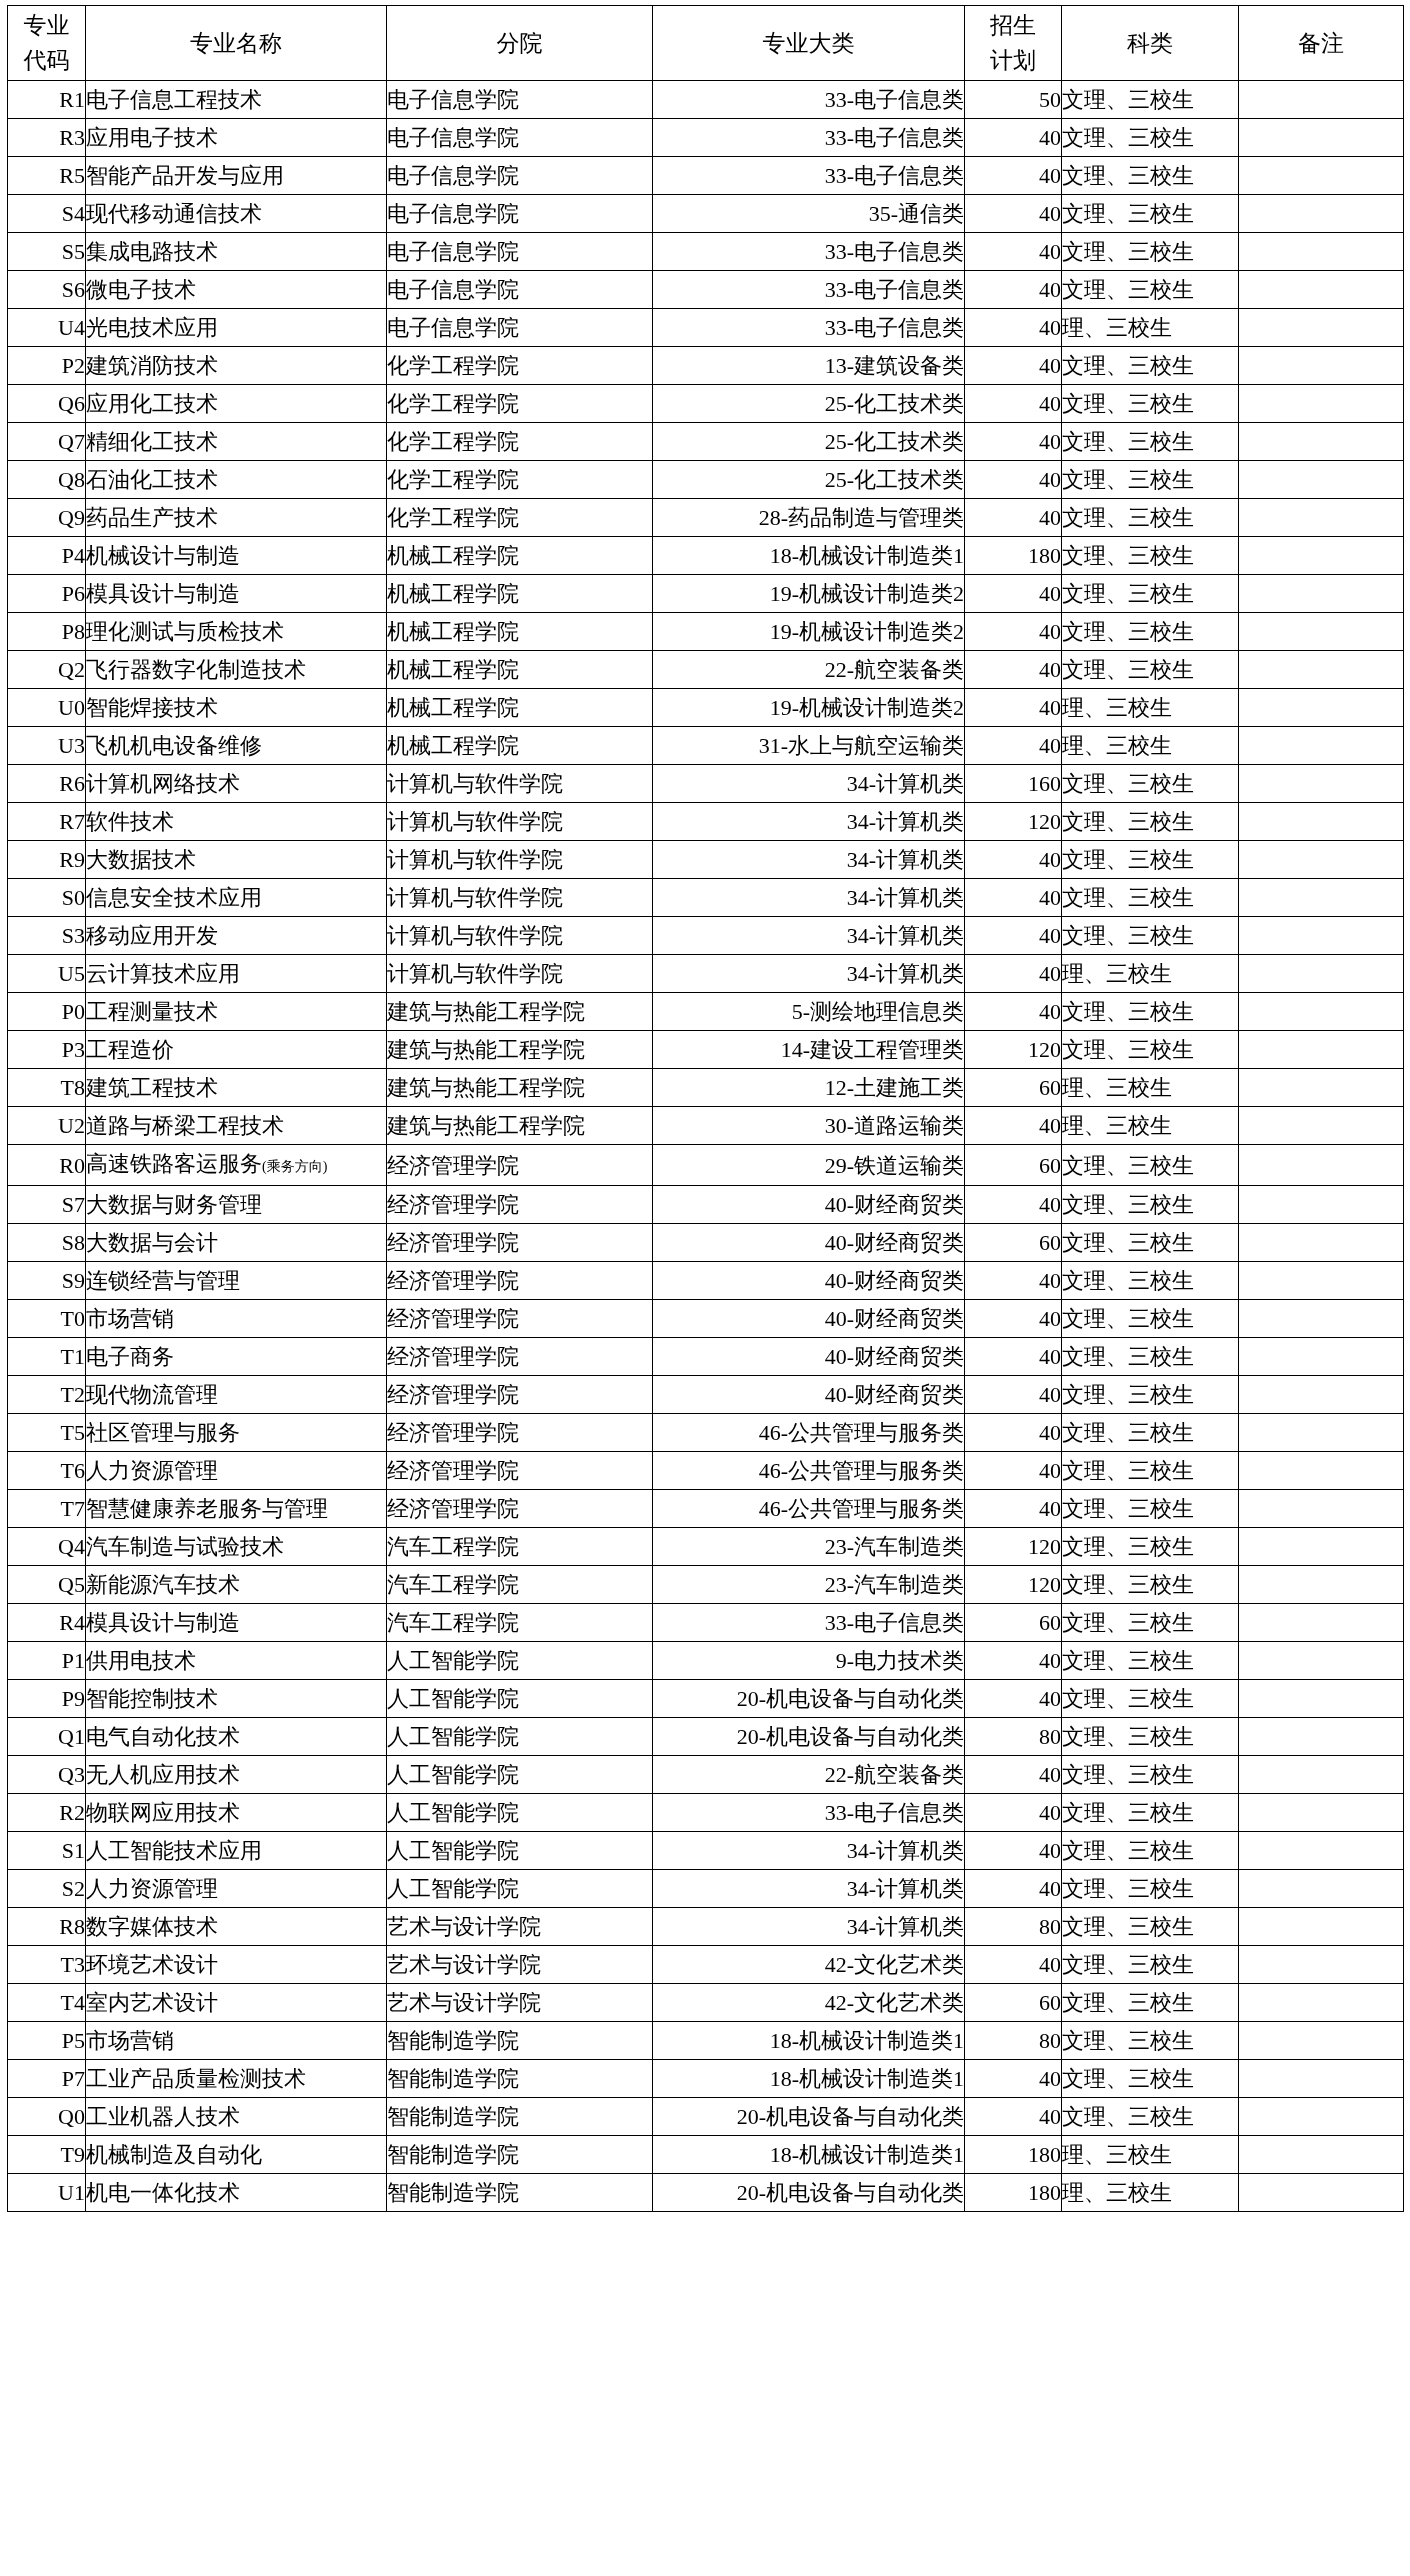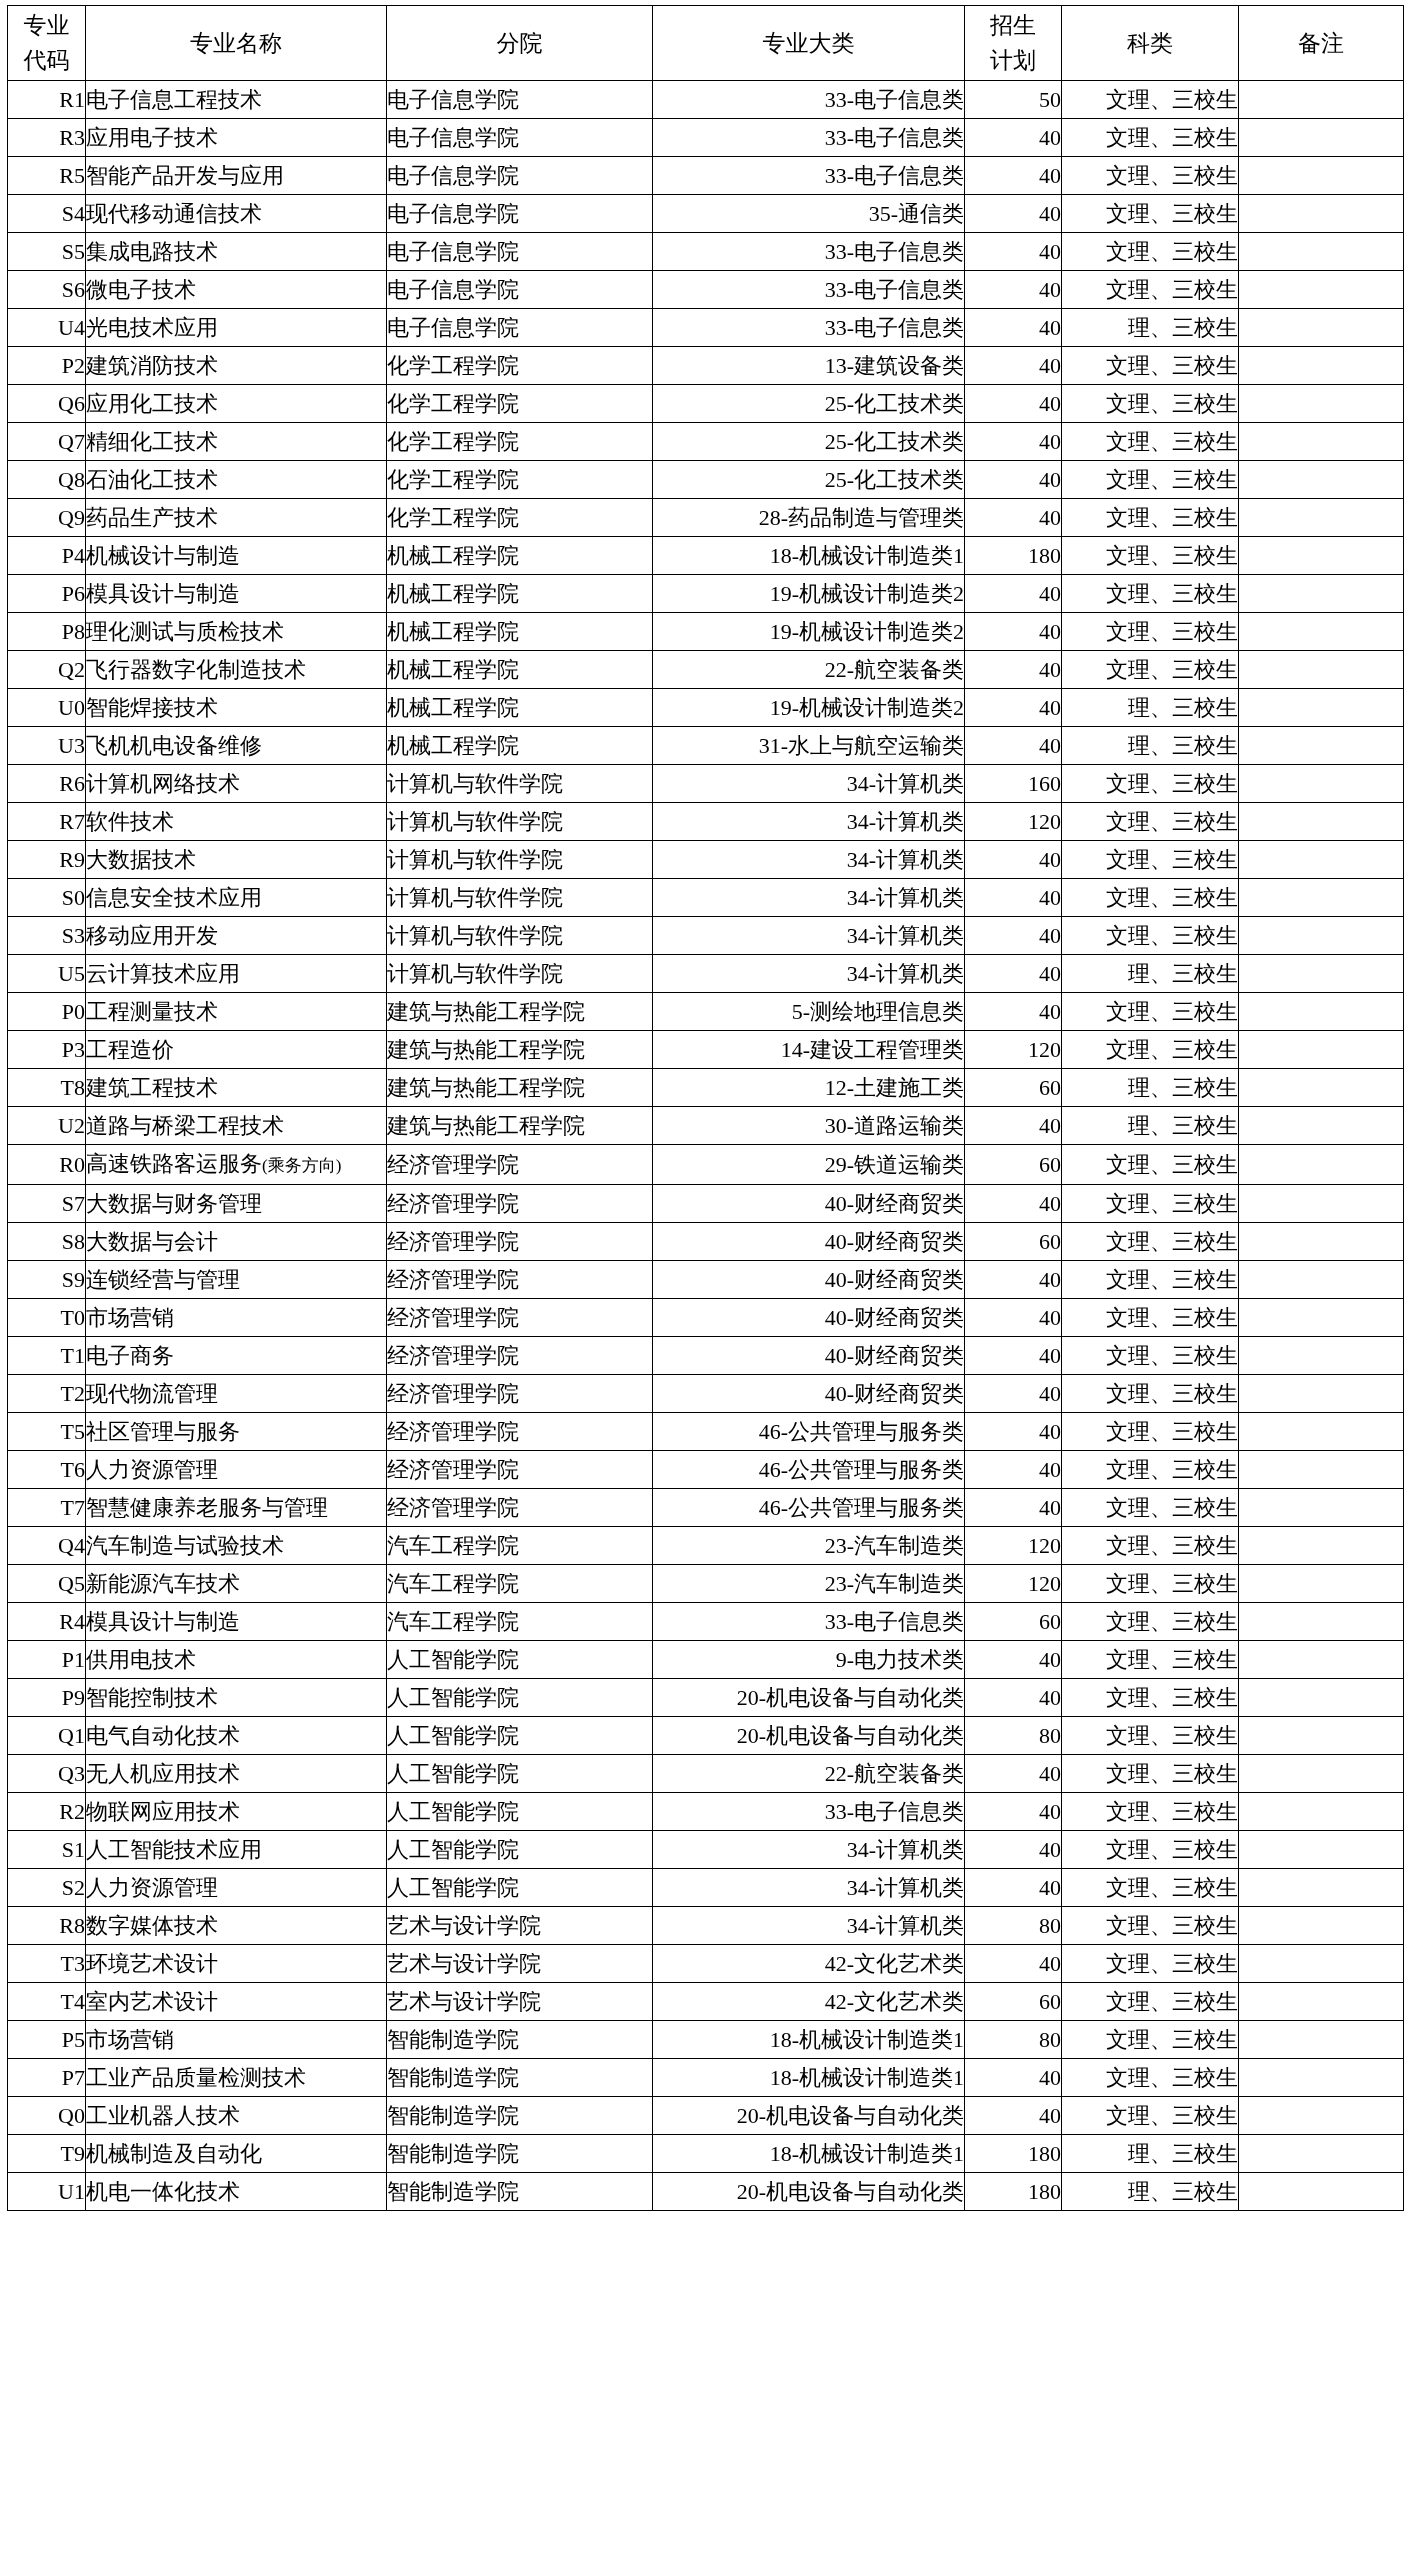--- a/index.html
+++ b/index.html
@@ -51,24 +51,24 @@
   }
   thead th.two-line span {
     display: block;
     line-height: 35px;
   }
   td.code { text-align: right; }
   td.name { text-align: left;  padding-left: 8.9px; }
   td.branch { text-align: left; padding-left: 8.9px; }
   td.cat { text-align: right;  padding-left: 8.9px; }
   td.plan { text-align: right; padding-right: 10.6px; }
-  td.subj { text-align: right; }
+  td.subj { text-align: left; }
   td.note { text-align: center; }
   td.name .suffix {
-    font-size: 17px;
+    font-size: 14px;
   }
 </style>
 </head>
 <body>
 
 <div class="page">
   <table class="majors">
     <colgroup>
       <col class="c-code">
       <col class="c-name">

